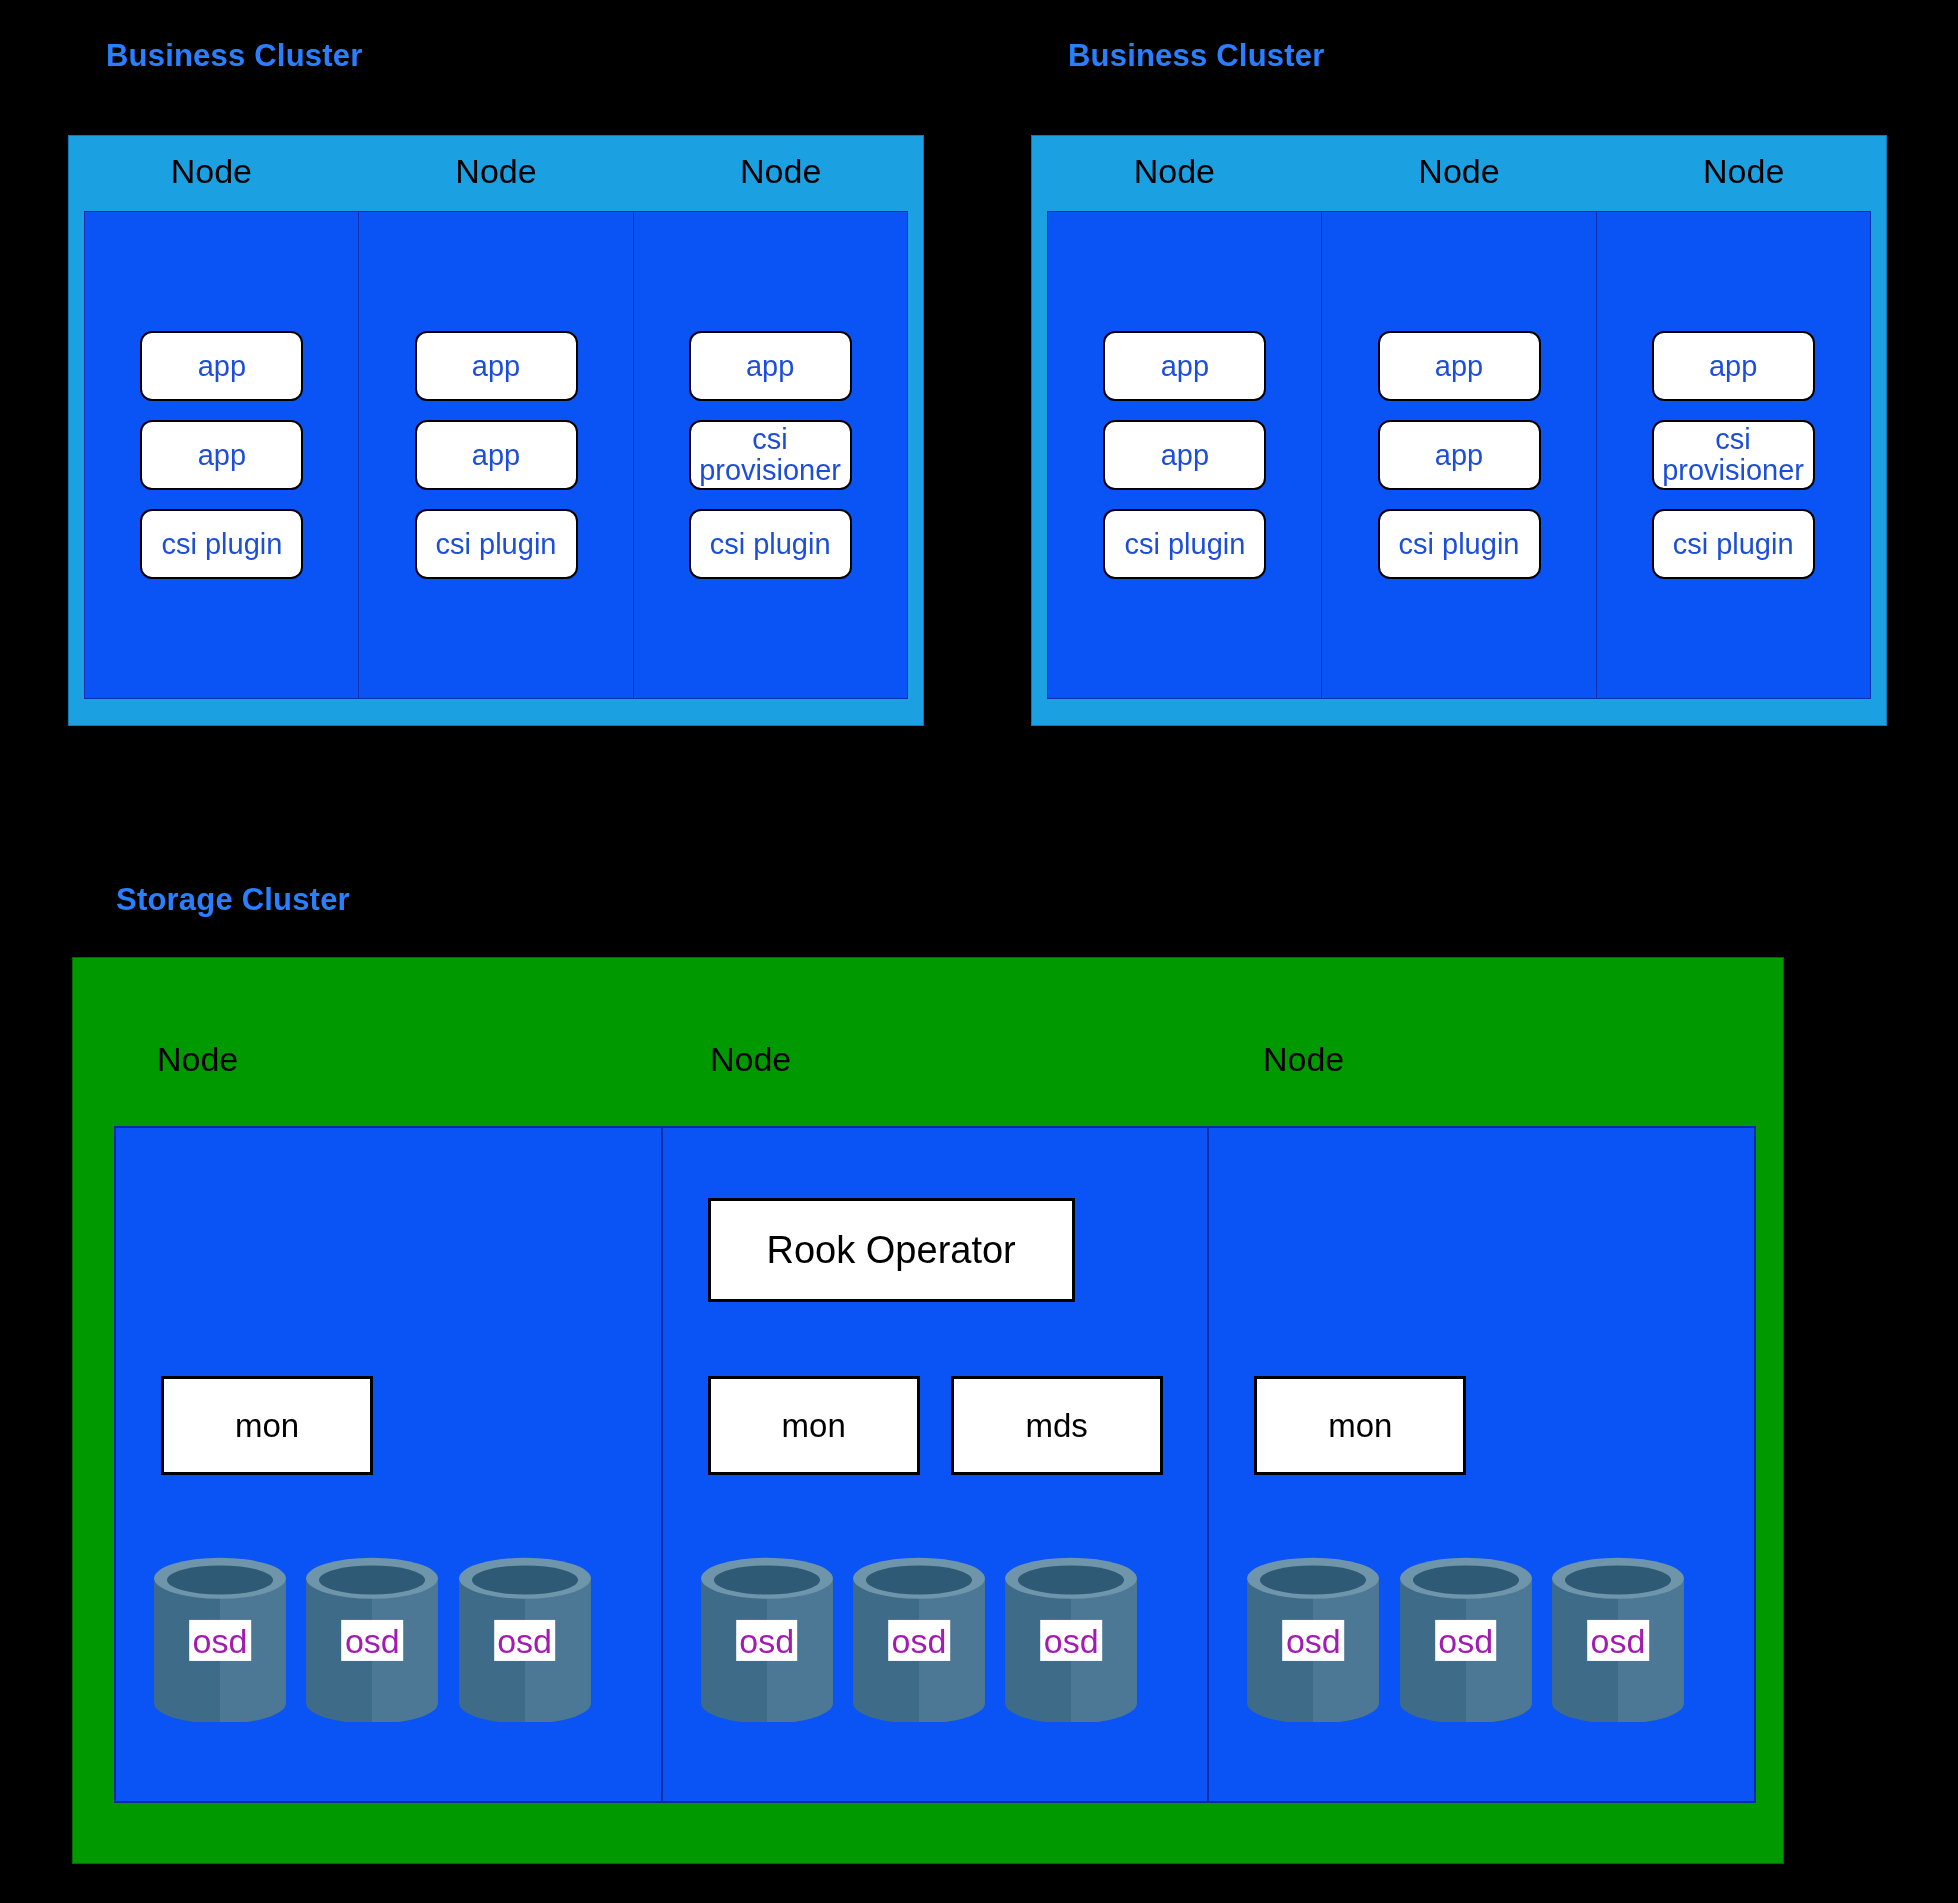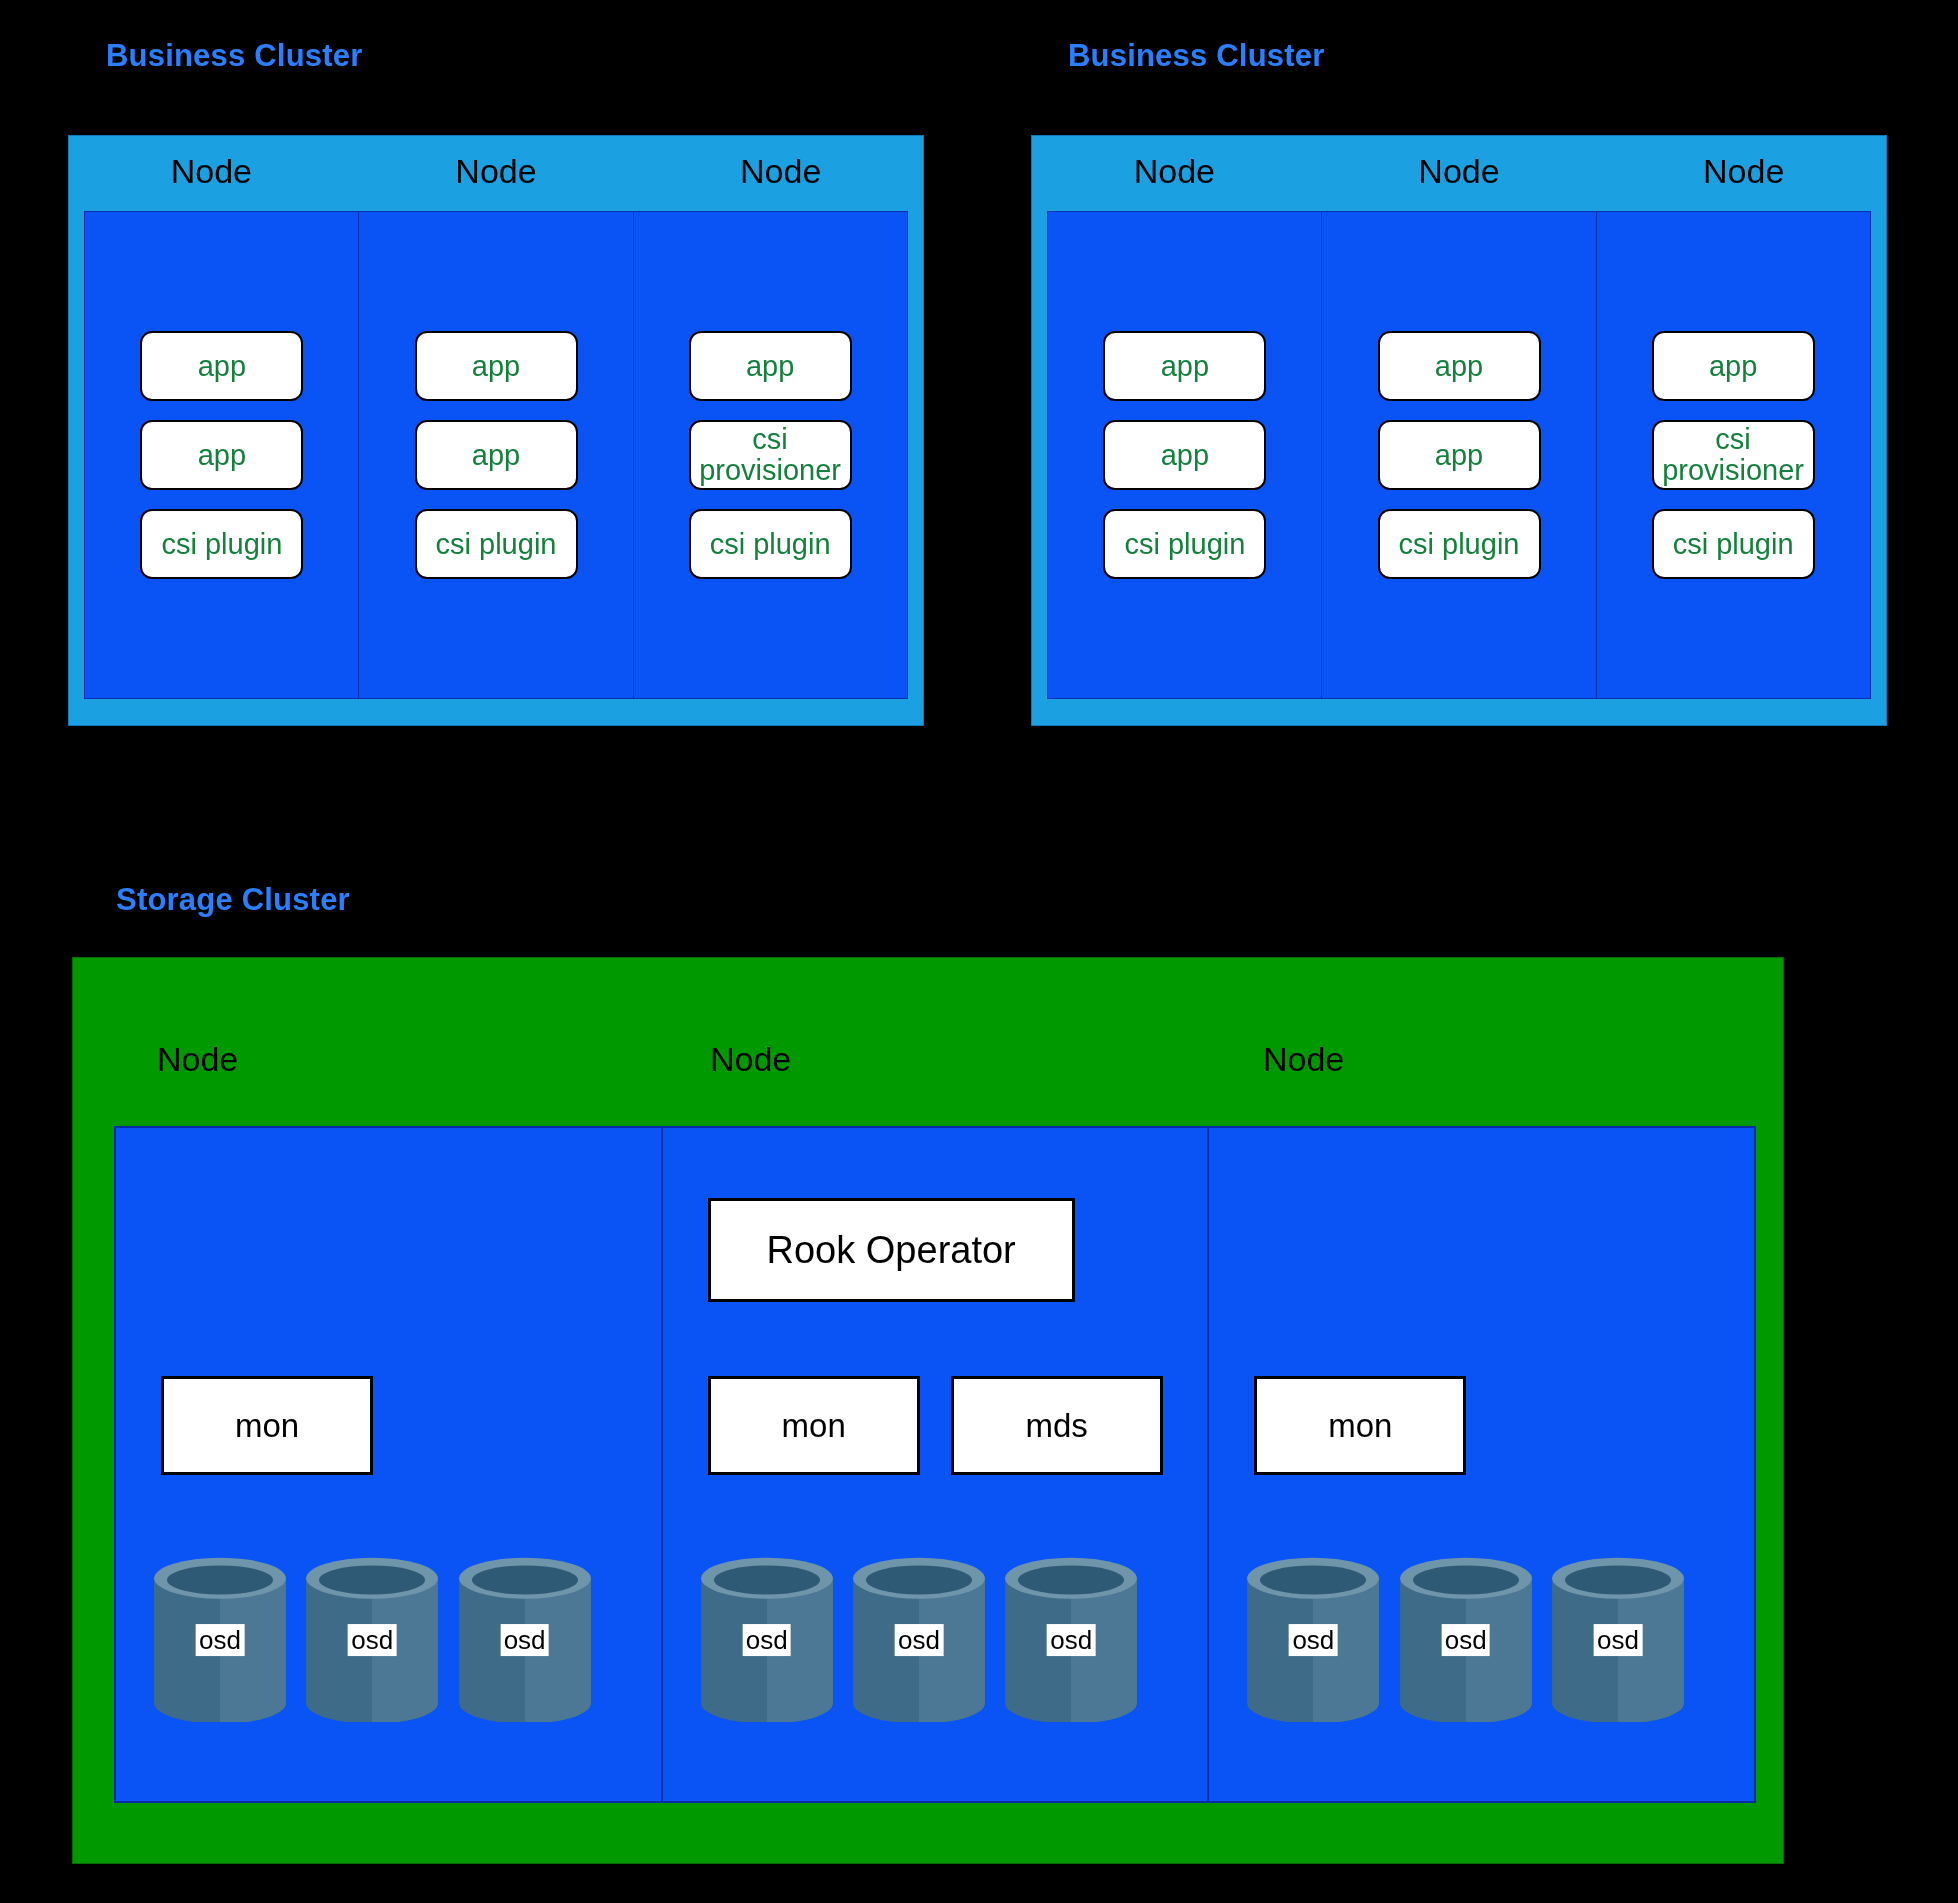--- a/index.html
+++ b/index.html
@@ -76,21 +76,21 @@
     height: 70px;
     background: #ffffff;
     border: 2.6px solid #000000;
     border-radius: 12px;
     box-sizing: border-box;
     display: flex;
     align-items: center;
     justify-content: center;
     text-align: center;
     font-size: 29px;
-    color: #15803d;
+    color: #1d4ed8;
     line-height: 1.05;
   }
   .pod.two-line { line-height: 1.08; }
 
   
   .storage-cluster {
     position: absolute;
     background: #009900;
     border: 1.7px solid #006b00;
     box-sizing: border-box;
@@ -167,22 +167,22 @@
     width: 142px;
     height: 166px;
   }
   .osd svg { display: block; width: 142px; height: 166px; }
   .osd-label {
     position: absolute;
     left: 50%;
     top: 50%;
     transform: translate(-50%, -46%);
     background: #ffffff;
-    color: #000000;
-    font-size: 26px;
+    color: #a21caf;
+    font-size: 34px;
     line-height: 1.12;
     padding: 1.7px 3.4px;
     white-space: nowrap;
   }
 </style>
 </head>
 <body>
 
 <div class="cluster-title" style="left:106px; top:38px;">Business Cluster</div>
 

